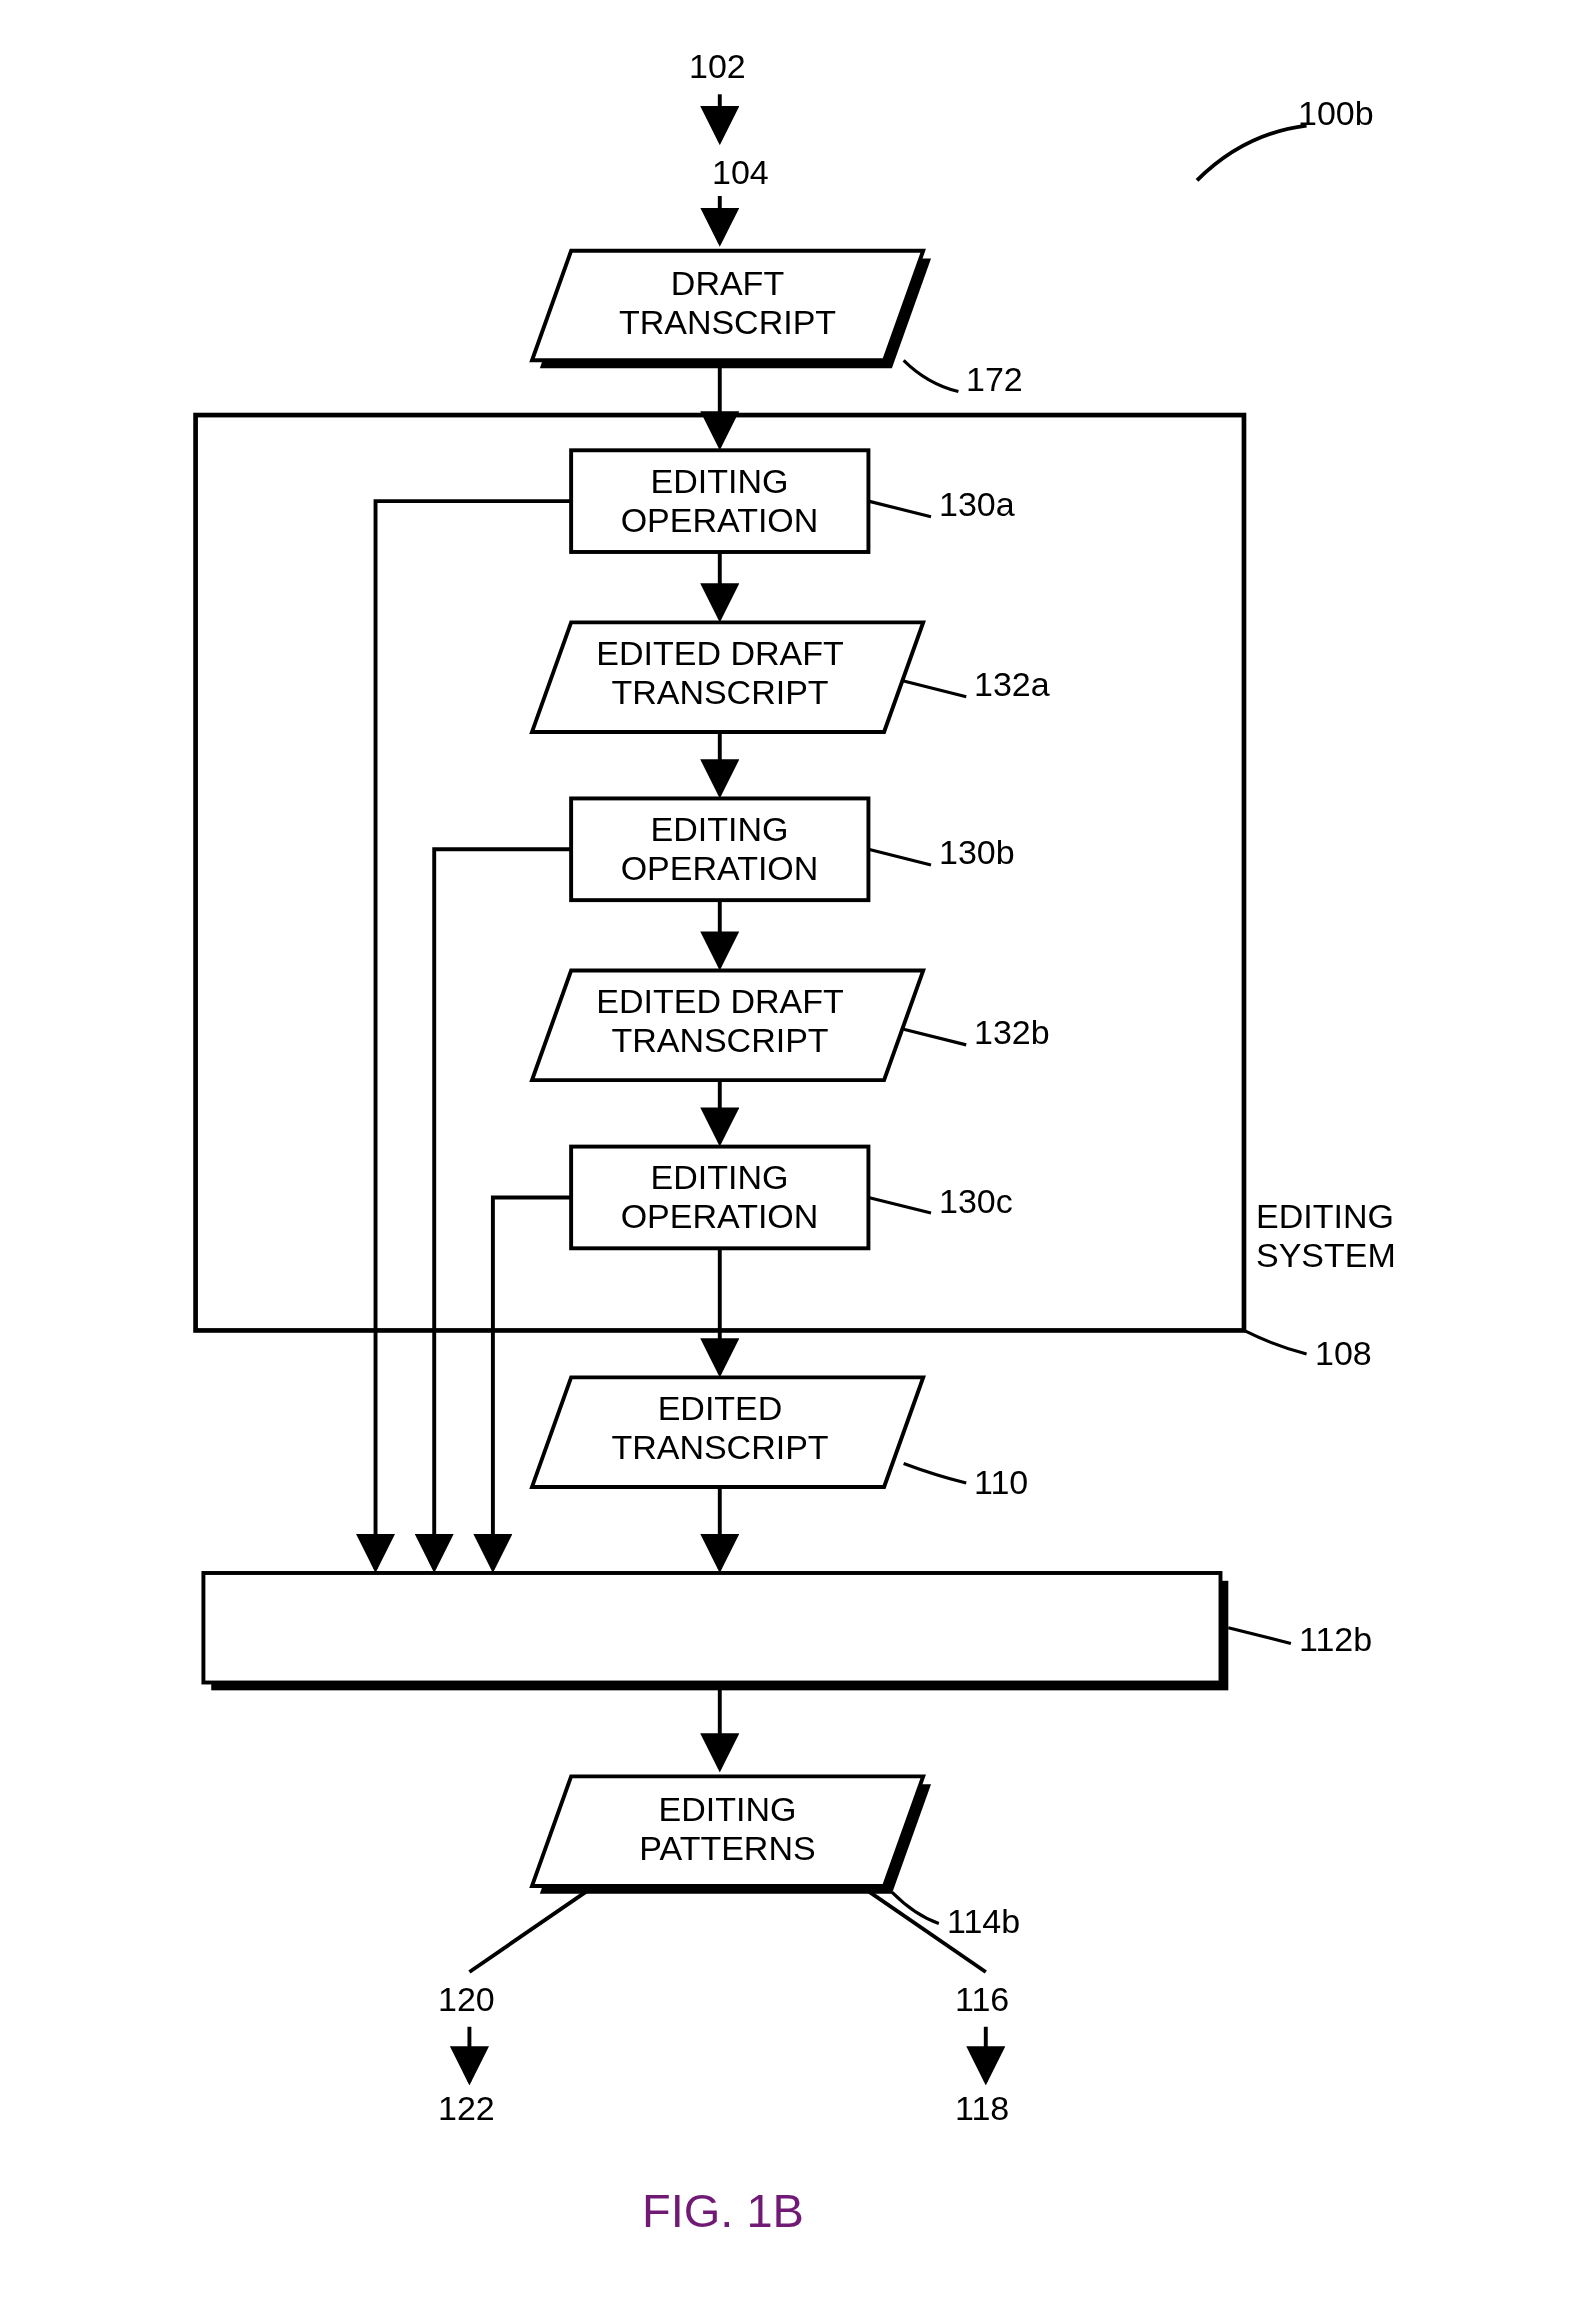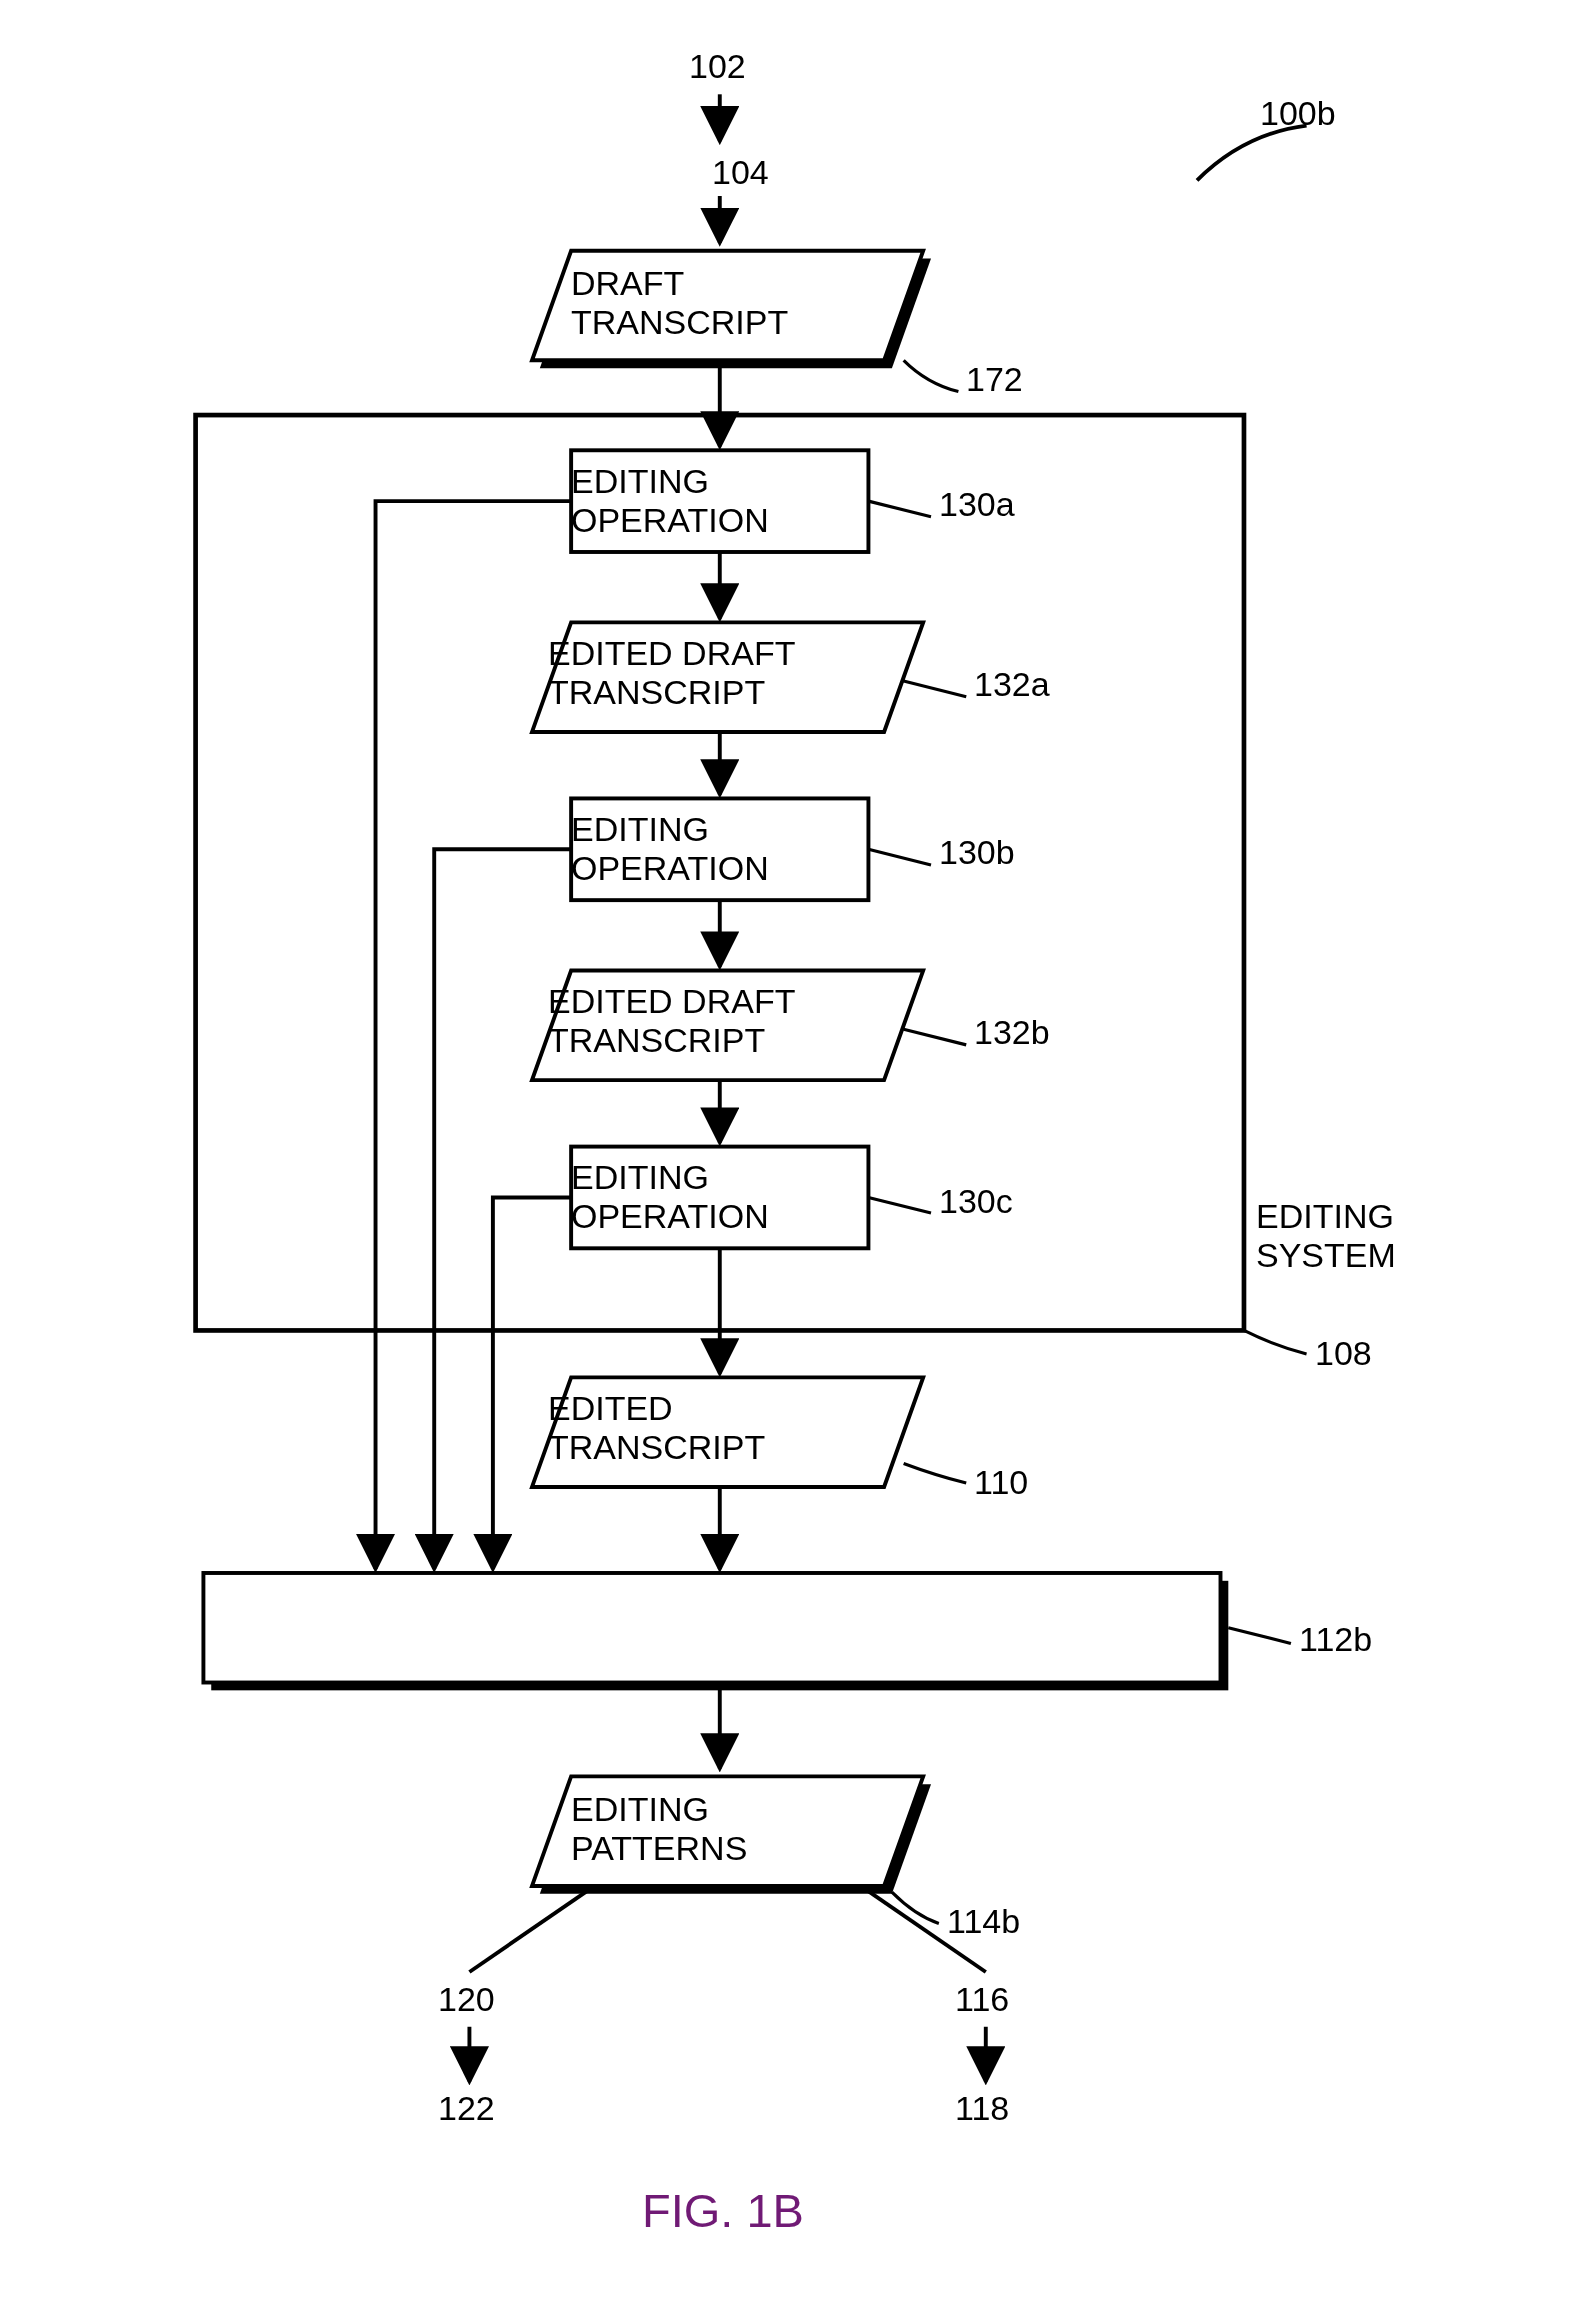--- a/index.html
+++ b/index.html
@@ -17,20 +17,21 @@
   .lbl {
     position: absolute;
     font-size: 34px;
     color: #000;
     white-space: nowrap;
   }
   .block-label {
     position: absolute;
     font-size: 34px;
     color: #000;
+    text-align: center;
     line-height: 1.15;
   }
   .caption {
     position: absolute;
     font-size: 47px;
     color: #701a75;
   }
   svg { position: absolute; top: 0; left: 0; }
 </style>
 </head>
@@ -112,21 +113,21 @@
 
   <line x1="600" y1="2590" x2="600" y2="2660" stroke="#000" stroke-width="5" marker-end="url(#arrow)"></line>
   <line x1="1260" y1="2590" x2="1260" y2="2660" stroke="#000" stroke-width="5" marker-end="url(#arrow)"></line>
 
   <path d="M1530,230 q60,-60 140,-70" fill="none" stroke="#000" stroke-width="5"></path>
 </svg>
 
 <div class="lbl" style="left:689px; top:47px;">102</div>
 <div class="lbl" style="left:712px; top:153px;">104</div>
 
-<div class="lbl" style="left:1260px; top:94px;">100b</div>
+<div class="lbl" style="left:1298px; top:94px;">100b</div>
 
 <div class="block-label" style="left:571px; top:264px; width:313px; white-space:pre;">DRAFT
 TRANSCRIPT</div>
 <div class="lbl" style="left:966px; top:360px;">172</div>
 
 <div class="block-label" style="left:571px; top:462px; width:297px; white-space:pre;">EDITING
 OPERATION</div>
 <div class="lbl" style="left:939px; top:485px;">130a</div>
 
 <div class="block-label" style="left:548px; top:634px; width:344px; white-space:pre;">EDITED DRAFT

